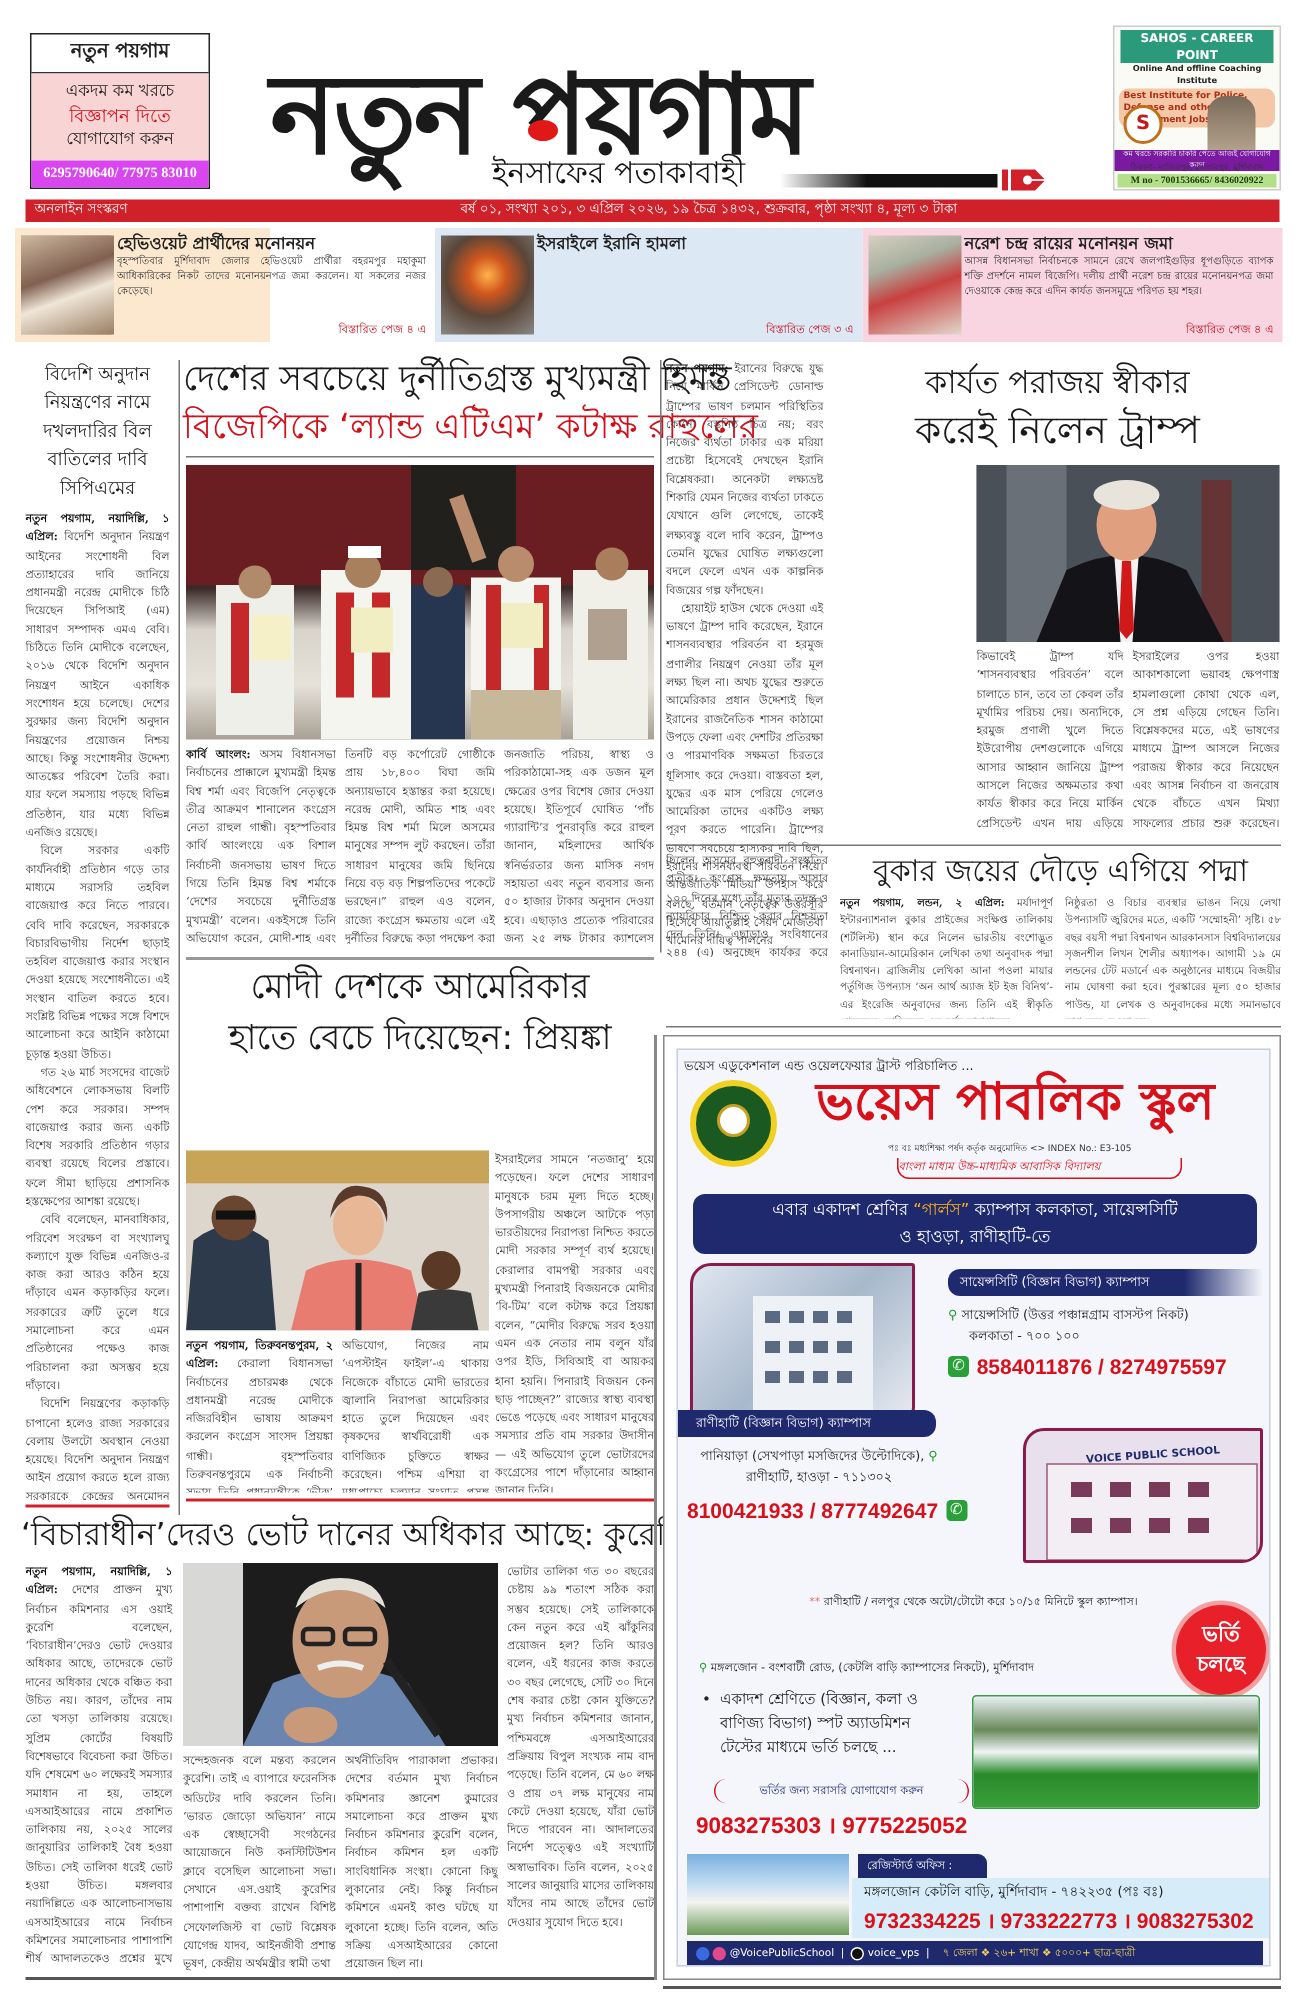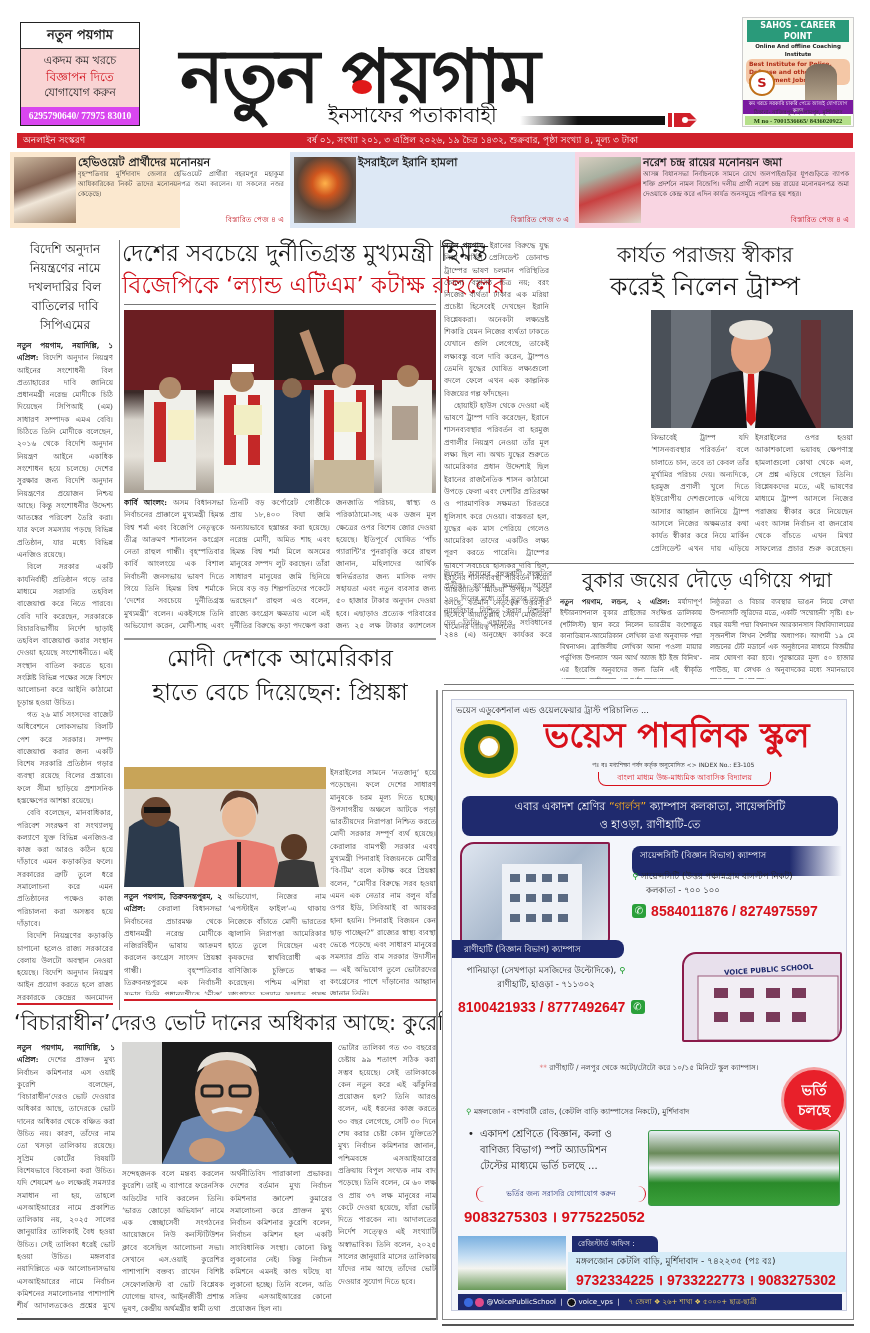--- a/index.html
+++ b/index.html
@@ -265,21 +265,21 @@
 <div class="abs" style="left:442px;top:690px;width:412px;height:630px;border:1px solid #888;background:#fff;">
   <div style="position:absolute;left:8px;top:8px;width:396px;height:612px;background:#f4f6fb;border:1px solid #c8cde0;overflow:hidden;">
     <div style="position:absolute;left:4px;top:4px;font-size:8.5px;font-family:'DejaVu Sans',sans-serif;color:#222;">ভয়েস এডুকেশনাল এন্ড ওয়েলফেয়ার ট্রাস্ট পরিচালিত ...</div>
 
     <div style="position:absolute;left:8px;top:20px;width:58px;height:58px;border-radius:50%;background:#1a5a20;border:4px solid #f0d020;">
       <div style="position:absolute;left:14px;top:12px;width:22px;height:22px;border-radius:50%;background:#fff;border:2px solid #c8a020;"></div>
     </div>
 
     <div style="position:absolute;left:92px;top:14px;font-family:'DejaVu Sans',sans-serif;font-weight:bold;font-size:34px;color:#d8101a;line-height:42px;white-space:nowrap;">ভয়েস পাবলিক স্কুল</div>
     <div style="position:absolute;left:140px;top:60px;font-size:6px;font-family:'DejaVu Sans',sans-serif;color:#333;white-space:nowrap;">পঃ বঃ মধ্যশিক্ষা পর্ষদ কর্তৃক অনুমোদিত &lt;&gt; INDEX No.: E3-105</div>
-    <div style="position:absolute;left:146px;top:72px;width:173px;height:14px;border:1px solid #d8101a;border-top:none;border-radius:0 0 8px 8px;text-align:center;font-size:7.5px;line-height:12px;font-family:'DejaVu Sans',sans-serif;color:#d8101a;">বাংলা মাধ্যম উচ্চ-মাধ্যমিক আবাসিক বিদ্যালয়</div>
+    <div style="position:absolute;left:146px;top:72px;width:190px;height:14px;border:1px solid #d8101a;border-top:none;border-radius:0 0 8px 8px;font-size:7.5px;line-height:12px;font-family:'DejaVu Sans',sans-serif;color:#d8101a;font-style:italic;">বাংলা মাধ্যম উচ্চ-মাধ্যমিক আবাসিক বিদ্যালয়</div>
 
     <div style="position:absolute;left:10px;top:96px;width:376px;height:40px;border-radius:8px;background:#1f2a6e;color:#fff;text-align:center;font-family:'DejaVu Sans',sans-serif;font-size:11px;line-height:18px;padding-top:2px;">
       <div><span>এবার একাদশ শ্রেণির </span><span style="color:#ffb020">“গার্লস”</span><span> ক্যাম্পাস কলকাতা, সায়েন্সসিটি</span></div>
       <div>ও হাওড়া, রাণীহাটি-তে</div>
     </div>
 
     <div style="position:absolute;left:8px;top:142px;width:150px;height:110px;border:2px solid #8a1a4a;border-radius:14px 2px 14px 2px;background:linear-gradient(135deg,#dfe6f0,#a8b8cc 50%,#e8ecf2);overflow:hidden;">
       <svg width="150" height="110" viewBox="0 0 150 110">
           <rect x="40" y="20" width="80" height="85" fill="#eef1f6"></rect>
           <g fill="#5a6a82">
@@ -291,21 +291,21 @@
             <rect x="64" y="50" width="10" height="8"></rect>
             <rect x="80" y="50" width="10" height="8"></rect>
             <rect x="96" y="50" width="10" height="8"></rect>
             <rect x="48" y="70" width="10" height="8"></rect>
             <rect x="64" y="70" width="10" height="8"></rect>
             <rect x="80" y="70" width="10" height="8"></rect>
             <rect x="96" y="70" width="10" height="8"></rect>
           </g>
         </svg>
     </div>
-    <div style="position:absolute;left:180px;top:146px;width:210px;height:30px;background:linear-gradient(90deg,#1f2a6e 75%,#f4f6fb);border-radius:8px 0 0 8px;color:#fff;font-size:8.5px;line-height:18px;padding-left:8px;font-family:'DejaVu Sans',sans-serif;">সায়েন্সসিটি (বিজ্ঞান বিভাগ) ক্যাম্পাস</div>
+    <div style="position:absolute;left:180px;top:146px;width:210px;height:18px;background:linear-gradient(90deg,#1f2a6e 75%,#f4f6fb);border-radius:8px 0 0 8px;color:#fff;font-size:8.5px;line-height:18px;padding-left:8px;font-family:'DejaVu Sans',sans-serif;">সায়েন্সসিটি (বিজ্ঞান বিভাগ) ক্যাম্পাস</div>
     <div style="position:absolute;left:180px;top:170px;font-size:8.5px;font-family:'DejaVu Sans',sans-serif;color:#222;white-space:nowrap;"><span style="color:#1a9a2a;">⚲</span> <span>সায়েন্সসিটি (উত্তর পঞ্চান্নগ্রাম বাসস্টপ নিকট)</span></div>
     <div style="position:absolute;left:194px;top:184px;font-size:8.5px;font-family:'DejaVu Sans',sans-serif;color:#222;">কলকাতা - ৭০০ ১০০</div>
     <div style="position:absolute;left:180px;top:200px;white-space:nowrap;">
       <span style="display:inline-block;width:14px;height:14px;border-radius:3px;background:#2aa03a;color:#fff;font-size:10px;line-height:14px;text-align:center;vertical-align:middle;">✆</span>
       <span style="font-family:'Liberation Sans',sans-serif;font-weight:bold;font-size:14px;color:#d8101a;vertical-align:middle;">8584011876 / 8274975597</span>
     </div>
 
     <div style="position:absolute;left:0;top:240px;width:172px;height:18px;background:#1f2a6e;border-radius:0 8px 8px 0;color:#fff;font-size:8.5px;line-height:18px;padding-left:12px;font-family:'DejaVu Sans',sans-serif;">রাণীহাটি (বিজ্ঞান বিভাগ) ক্যাম্পাস</div>
     <div style="position:absolute;left:4px;top:264px;width:180px;text-align:center;font-size:8.5px;font-family:'DejaVu Sans',sans-serif;color:#222;white-space:nowrap;"><span>পানিয়াড়া (সেখপাড়া মসজিদের উল্টোদিকে),</span> <span style="color:#1a9a2a">⚲</span></div>
     <div style="position:absolute;left:4px;top:278px;width:180px;text-align:center;font-size:8.5px;font-family:'DejaVu Sans',sans-serif;color:#222;">রাণীহাটি, হাওড়া - ৭১১৩০২</div>

